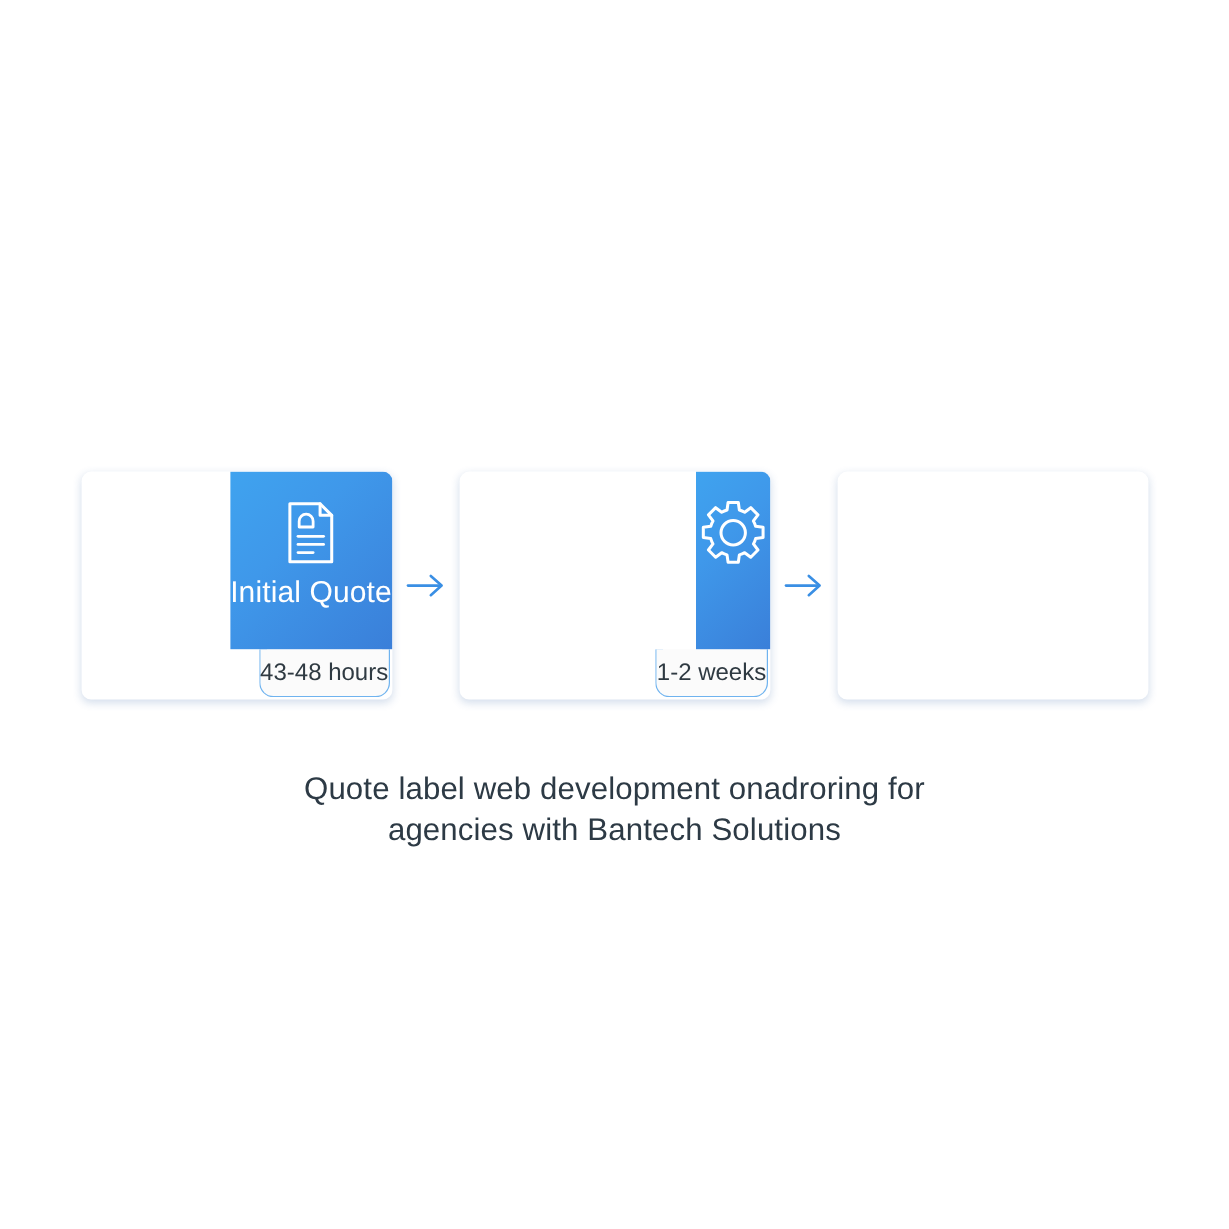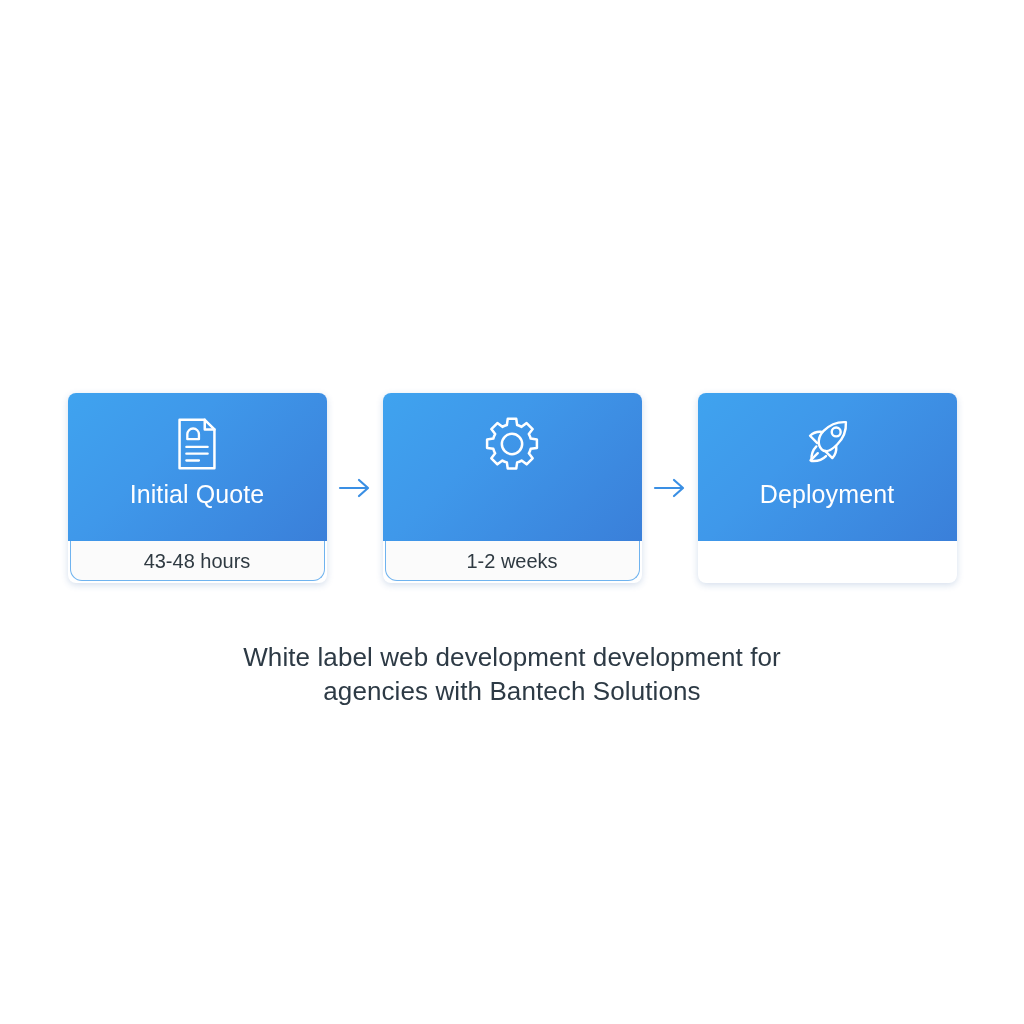--- a/index.html
+++ b/index.html
@@ -41,20 +41,21 @@
     position: relative;
     width: 259px;
     height: 190px;
     border-radius: 8px;
     background: #ffffff;
     box-shadow: 0 2px 7px rgba(40, 90, 160, 0.20);
     overflow: hidden;
     display: flex;
     flex-direction: column;
     flex: 0 0 auto;
+    align-items: flex-end;
   }
 
   .card-top {
     position: relative;
     height: 148px;
     background: linear-gradient(135deg, #3fa3ef 0%, #3f98ea 38%, #3a7fd9 100%);
     display: flex;
     flex-direction: column;
     align-items: center;
     justify-content: flex-start;
@@ -188,37 +189,22 @@
     <div class="connector">
       <span>
         <svg width="34" height="22" viewBox="0 0 34 22" fill="none" xmlns="http://www.w3.org/2000/svg">
           <line x1="2" y1="11" x2="29" y2="11" stroke="#3a8fe4" stroke-width="2.2" stroke-linecap="round"></line>
           <polyline points="21,3 30,11 21,19" stroke="#3a8fe4" stroke-width="2.2" stroke-linecap="round" stroke-linejoin="round" fill="none"></polyline>
         </svg>
       </span>
     </div>
 
     <div class="step-card">
-      <div class="card-top">
-        <span class="card-icon">
-          <svg viewBox="0 0 64 64" fill="none" xmlns="http://www.w3.org/2000/svg">
-            <g stroke="#ffffff" stroke-width="2.5" stroke-linejoin="round" stroke-linecap="round" fill="none">
-              <path d="M26.5 37.5 C22 33 22.5 24.5 28.5 18.5 C34.5 12.5 43 9 51.5 9.5 C52 18 48.5 26.5 42.5 32.5 C36.5 38.5 31 42 26.5 37.5 Z"></path>
-              <circle cx="41.5" cy="19.5" r="4.6"></circle>
-              <path d="M27 19.5 C22 19 17.5 20.5 14.5 23.5 L22 31"></path>
-              <path d="M41.5 34 C42 39 40.5 43.5 37.5 46.5 L30 39"></path>
-              <path d="M22.5 41.5 L15 49"></path>
-              <path d="M21 34.5 C17 38.5 15.5 44 16 49.5 C21.5 50 27 48.5 31 44.5"></path>
-            </g>
-          </svg>
-        </span>
-        <div class="card-title">Deployment</div>
-      </div>
     </div>
 
   </div>
 
   <div class="caption">
-    <span class="caption-line">White label web development development for</span>
+    <span class="caption-line">Quote label web development onadroring for</span>
     <span class="caption-line">agencies with Bantech Solutions</span>
   </div>
 
 </div>
 
 </body></html>

